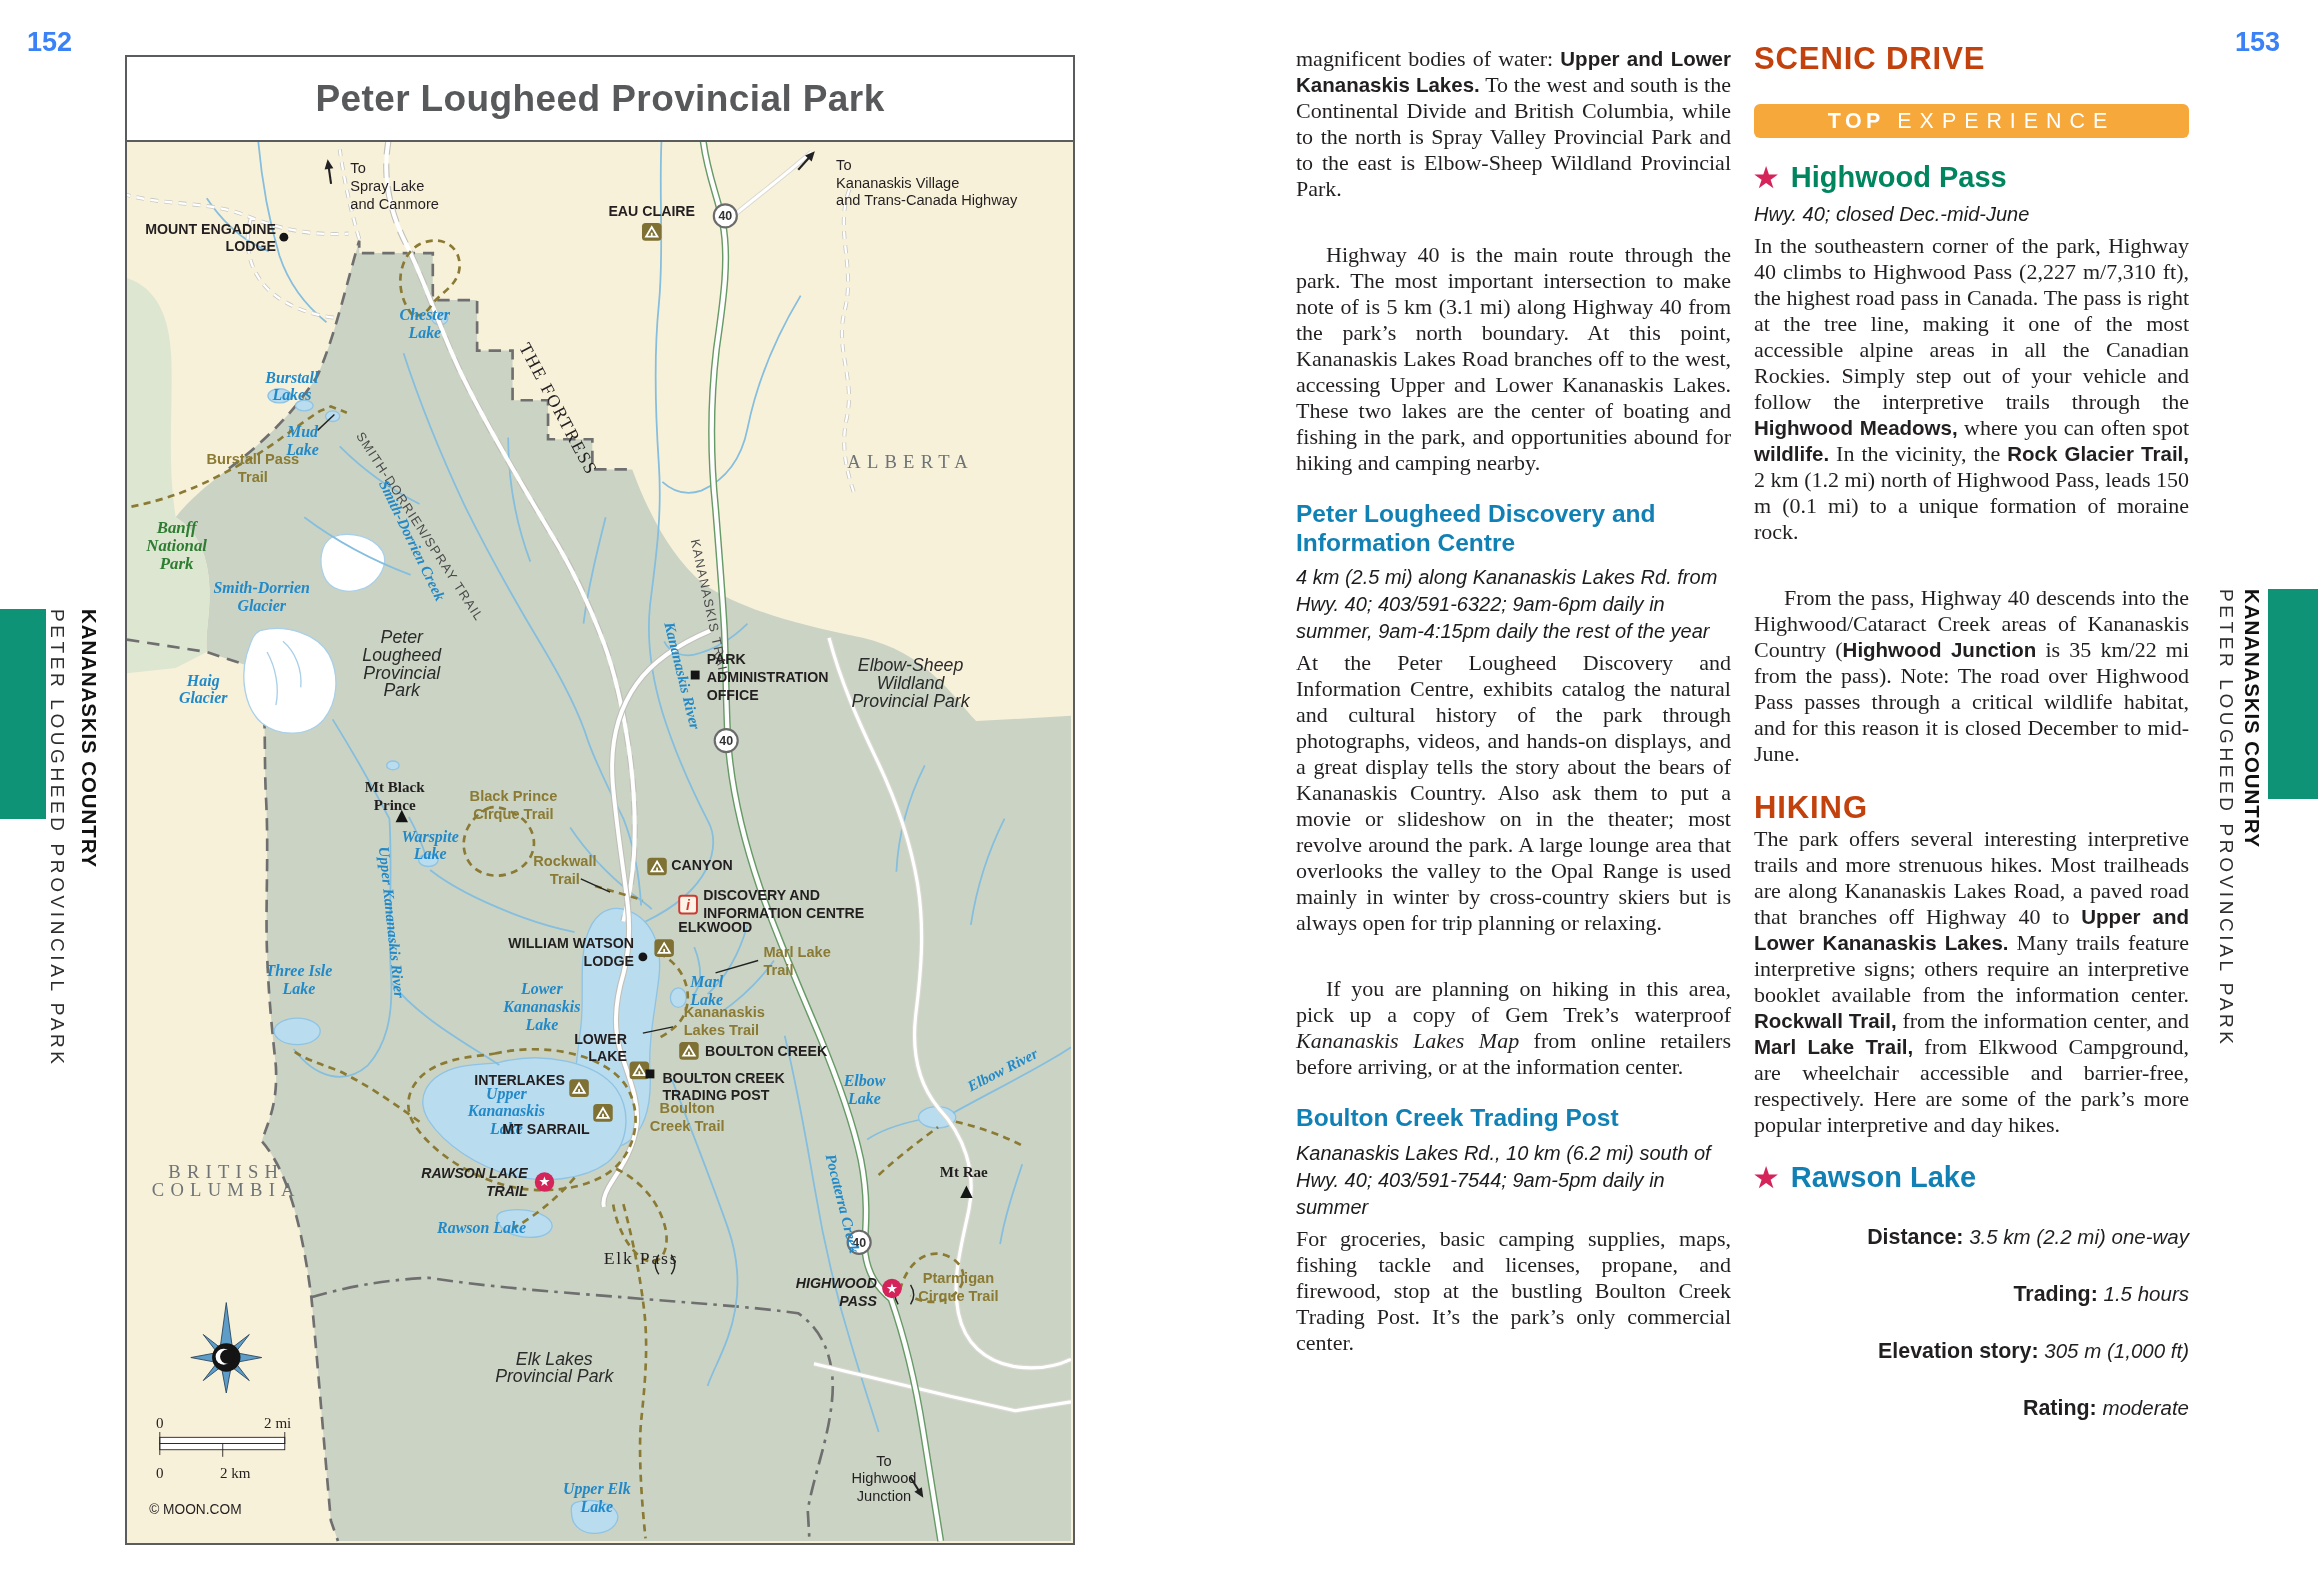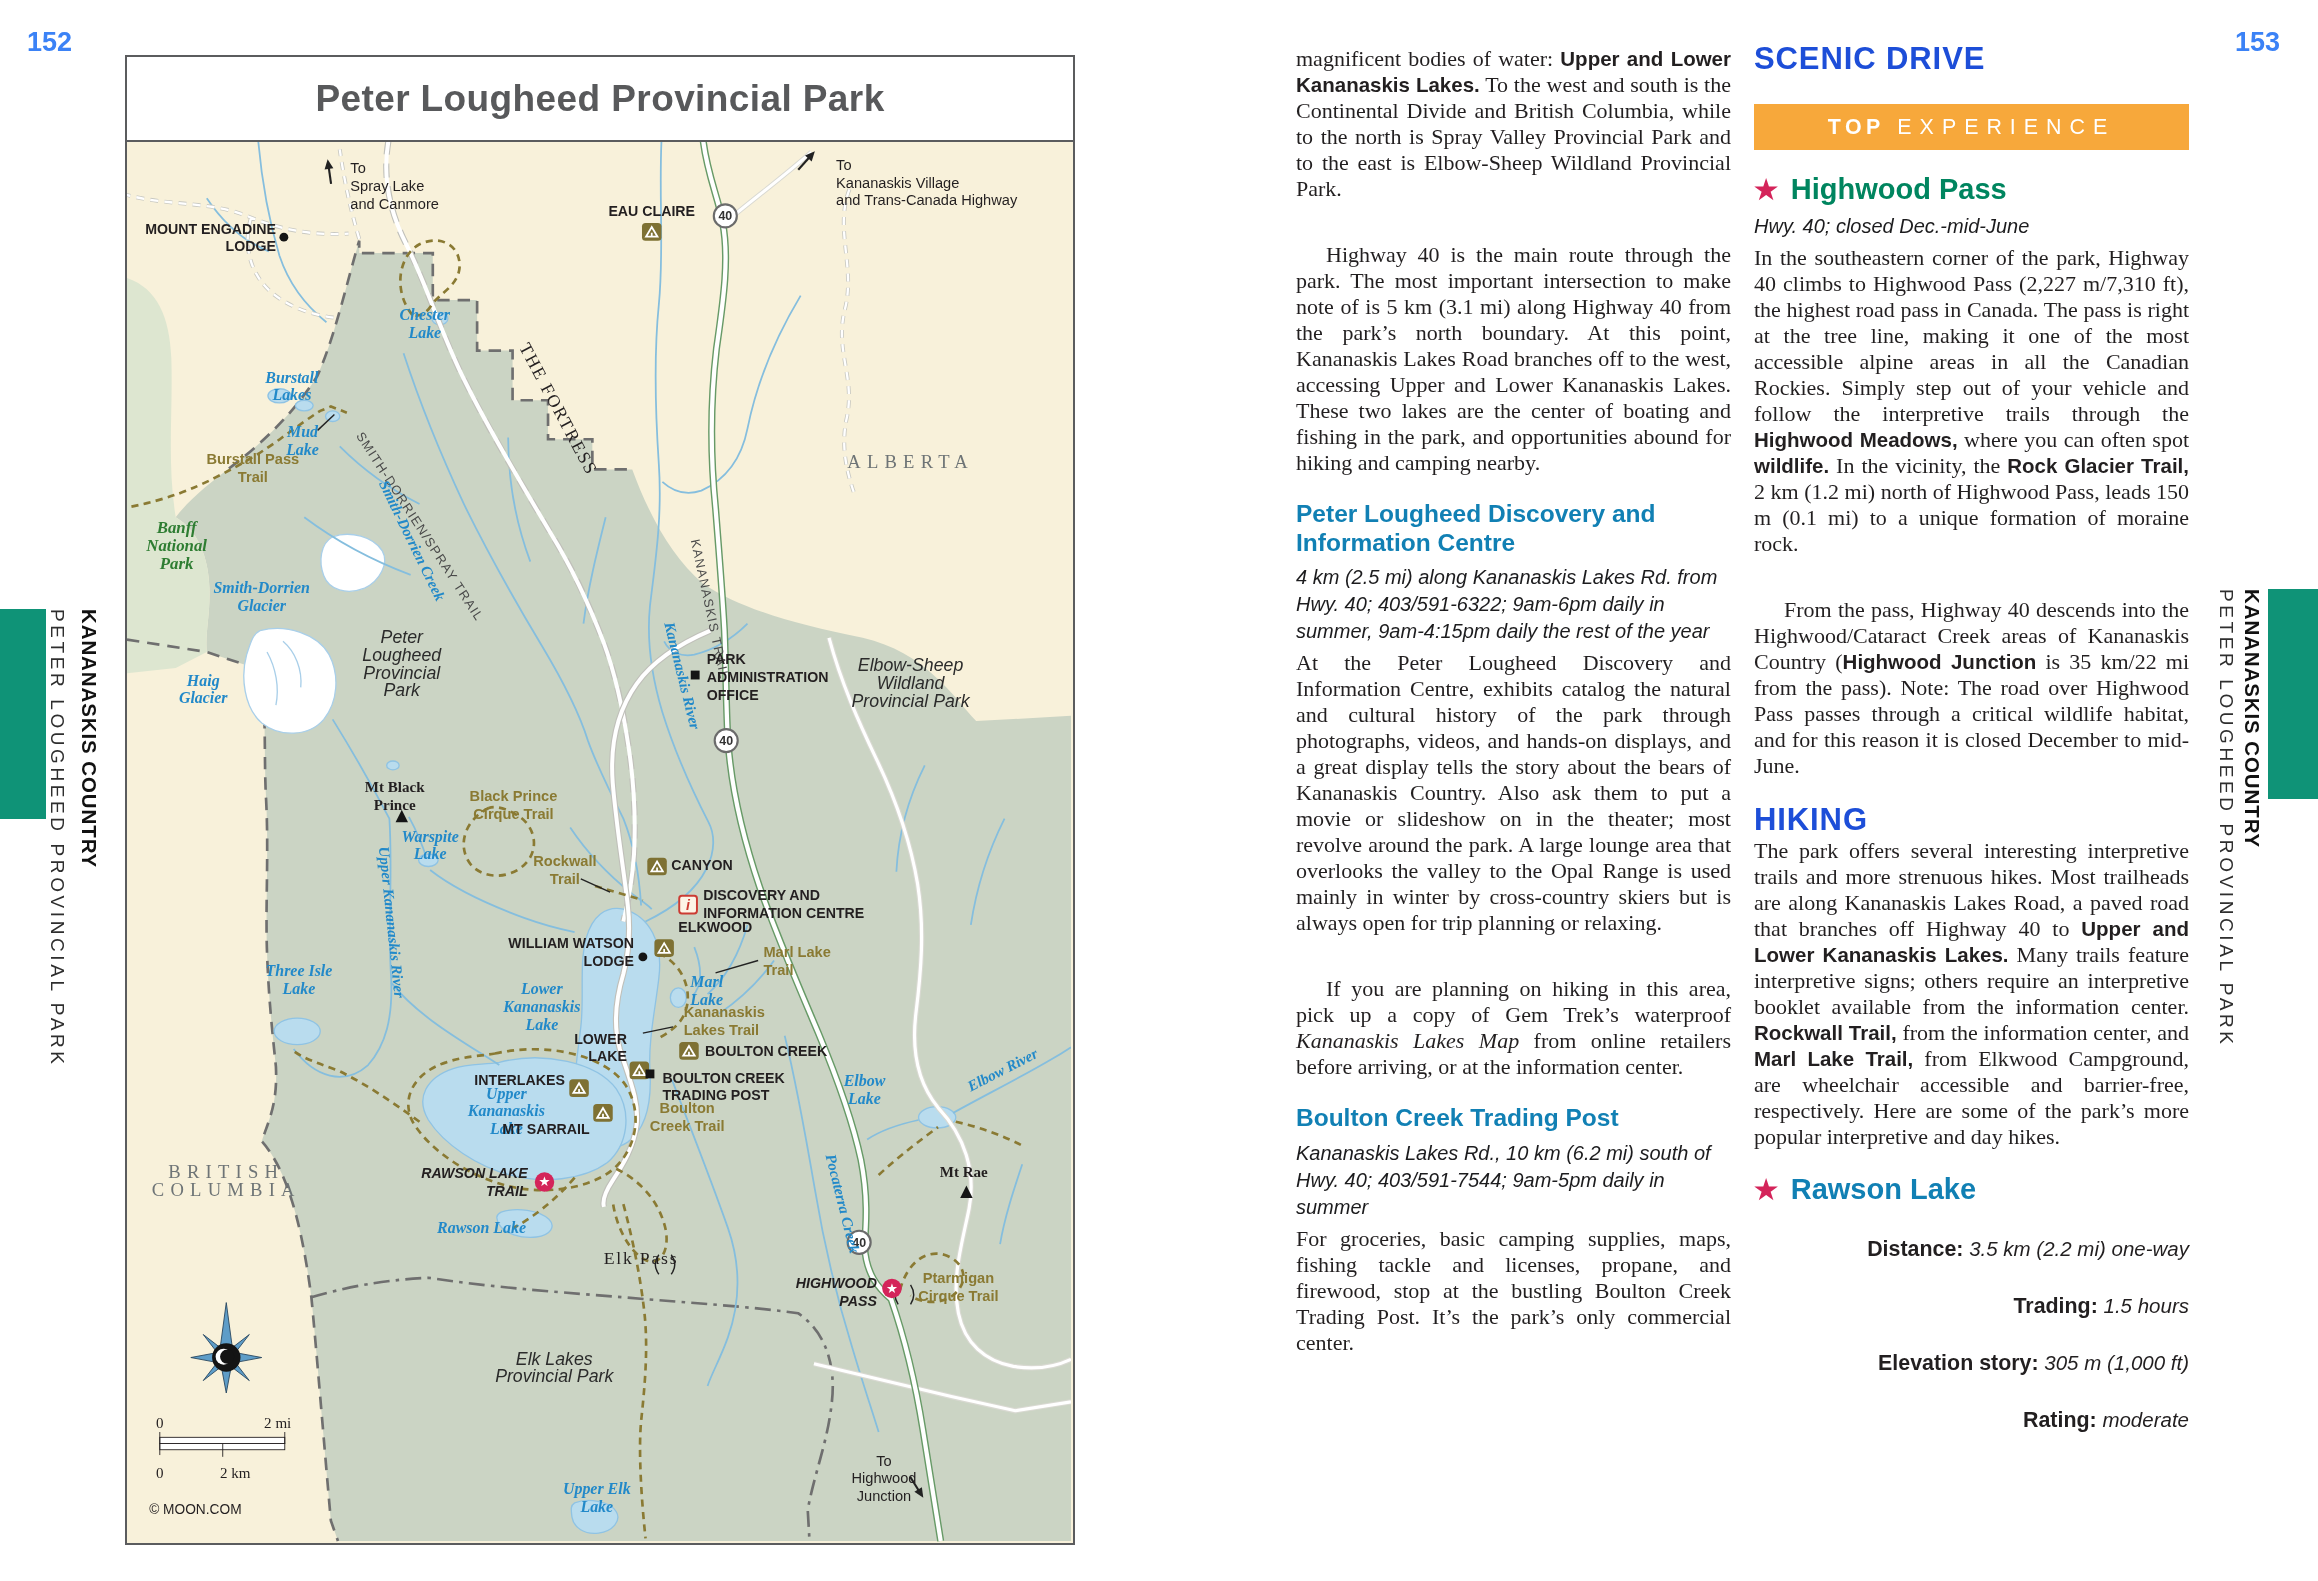--- a/index.html
+++ b/index.html
@@ -51,23 +51,23 @@
   
   .col{width:435px;color:#221f20;}
   #col1{left:1296px;top:46px;}
   #col2{left:1754px;top:41px;}
   .serif{font-family:"Liberation Serif",serif;font-size:22px;line-height:26px;text-align:justify;margin:0;}
   .serif.indent{text-indent:30px;margin-top:40px;}
   .serif .b{font-family:"Liberation Sans",sans-serif;font-weight:bold;font-size:20.5px;}
   .serif .i{font-style:italic;}
   .bluehead{font-weight:bold;font-size:24.5px;line-height:29px;color:#1180b4;margin:23px 0 0 0;}
   .infoline{font-style:italic;font-size:20px;line-height:27px;color:#1c1c1e;margin:7.1px 0 5.4px 0;}
-  .bighead{font-weight:bold;font-size:31px;color:#1d4ed8;letter-spacing:0.9px;margin:0;}
+  .bighead{font-weight:bold;font-size:31px;color:#c2410c;letter-spacing:0.9px;margin:0;}
   #hiking-head{margin-top:23px;}
-  .banner{margin-top:27px;height:46px;background:#f7a83b;display:flex;align-items:center;justify-content:center;color:#fff;font-size:21.4px;}
+  .banner{margin-top:27px;height:34px;background:#f7a83b;display:flex;align-items:center;justify-content:center;color:#fff;font-size:21.4px;border-radius:6px;}
   .banner .top{font-weight:bold;letter-spacing:4.5px;margin-right:12.5px;}
   .banner .rest{font-weight:normal;letter-spacing:8px;}
   .starhead{margin-top:23px;display:flex;align-items:center;font-weight:bold;font-size:29px;}
   .starhead .star{color:#d4245a;font-size:27px;margin-right:12.5px;}
   .starhead.teal .txt{color:#00855f;}
   .starhead.blue .txt{color:#1180b4;}
   .stats{margin-top:7.1px;}
   .stat{font-size:20.5px;line-height:28px;text-align:right;margin-top:29px;}
   .stat .lab{font-weight:bold;font-size:21.4px;}
   .stat .val{font-style:italic;}

